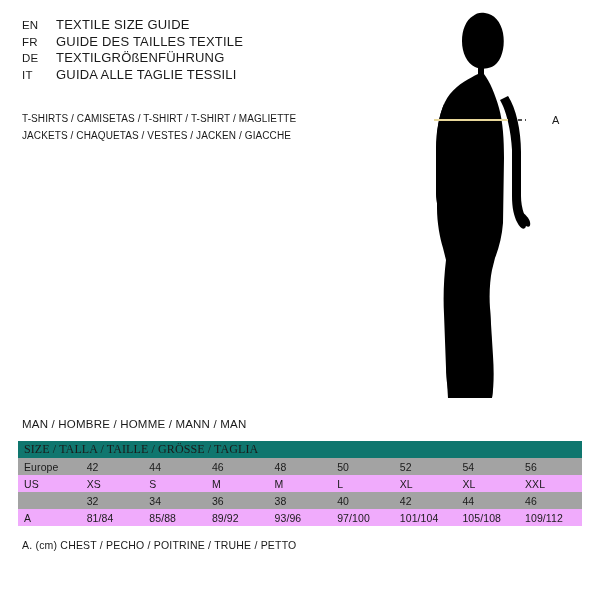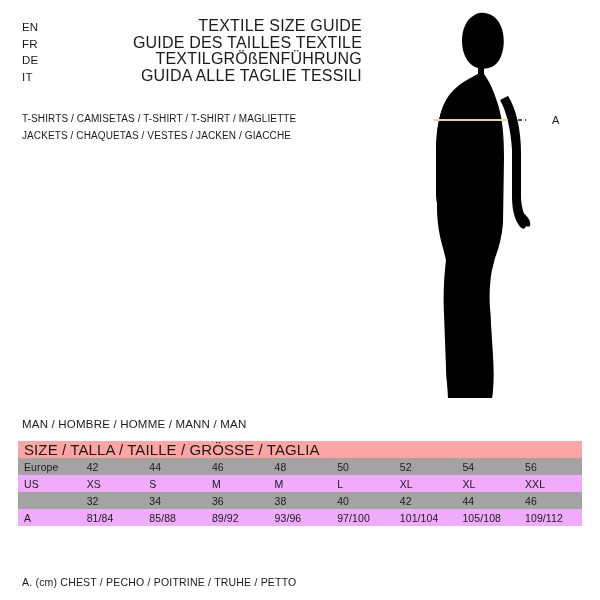--- a/index.html
+++ b/index.html
@@ -36,22 +36,21 @@
     letter-spacing: 0.2px;
     color: #1a1a1a;
   }
   .lang-code {
     width: 34px;
     flex: 0 0 34px;
     font-size: 11.5px;
   }
   .lang-text {
     flex: 1 1 auto;
-    font-size: 16px;
-    text-align: right;
+    font-size: 13px;
   }
 
   
   .cat-block {
     position: absolute;
     left: 22px;
     top: 110px;
     width: 370px;
   }
   .cat-line {
@@ -102,37 +101,38 @@
     table-layout: fixed;
   }
   .size-table td {
     height: 17px;
     padding: 0 0 0 6px;
     vertical-align: middle;
     letter-spacing: .1px;
     white-space: nowrap;
   }
   .row-head td {
-    background: #fca5a5;
-    font-size: 15px;
+    background: #0f766e;
+    font-size: 12px;
+    font-family: Liberation Serif, serif;
   }
   .row-alt td {
     background: #a3a3a3;
     margin-left: 21px;
   }
   .row-plain td {
     background: #f0abfc;
   }
   .col-label { width: 88px; }
   .col-v { width: 66px; }
 
   .footnote {
     position: absolute;
     left: 22px;
-    top: 576px;
+    top: 539px;
     font-size: 10.5px;
     color: #1a1a1a;
     letter-spacing: .2px;
   }
 </style>
 </head>
 <body>
 
 <div class="page">
 

